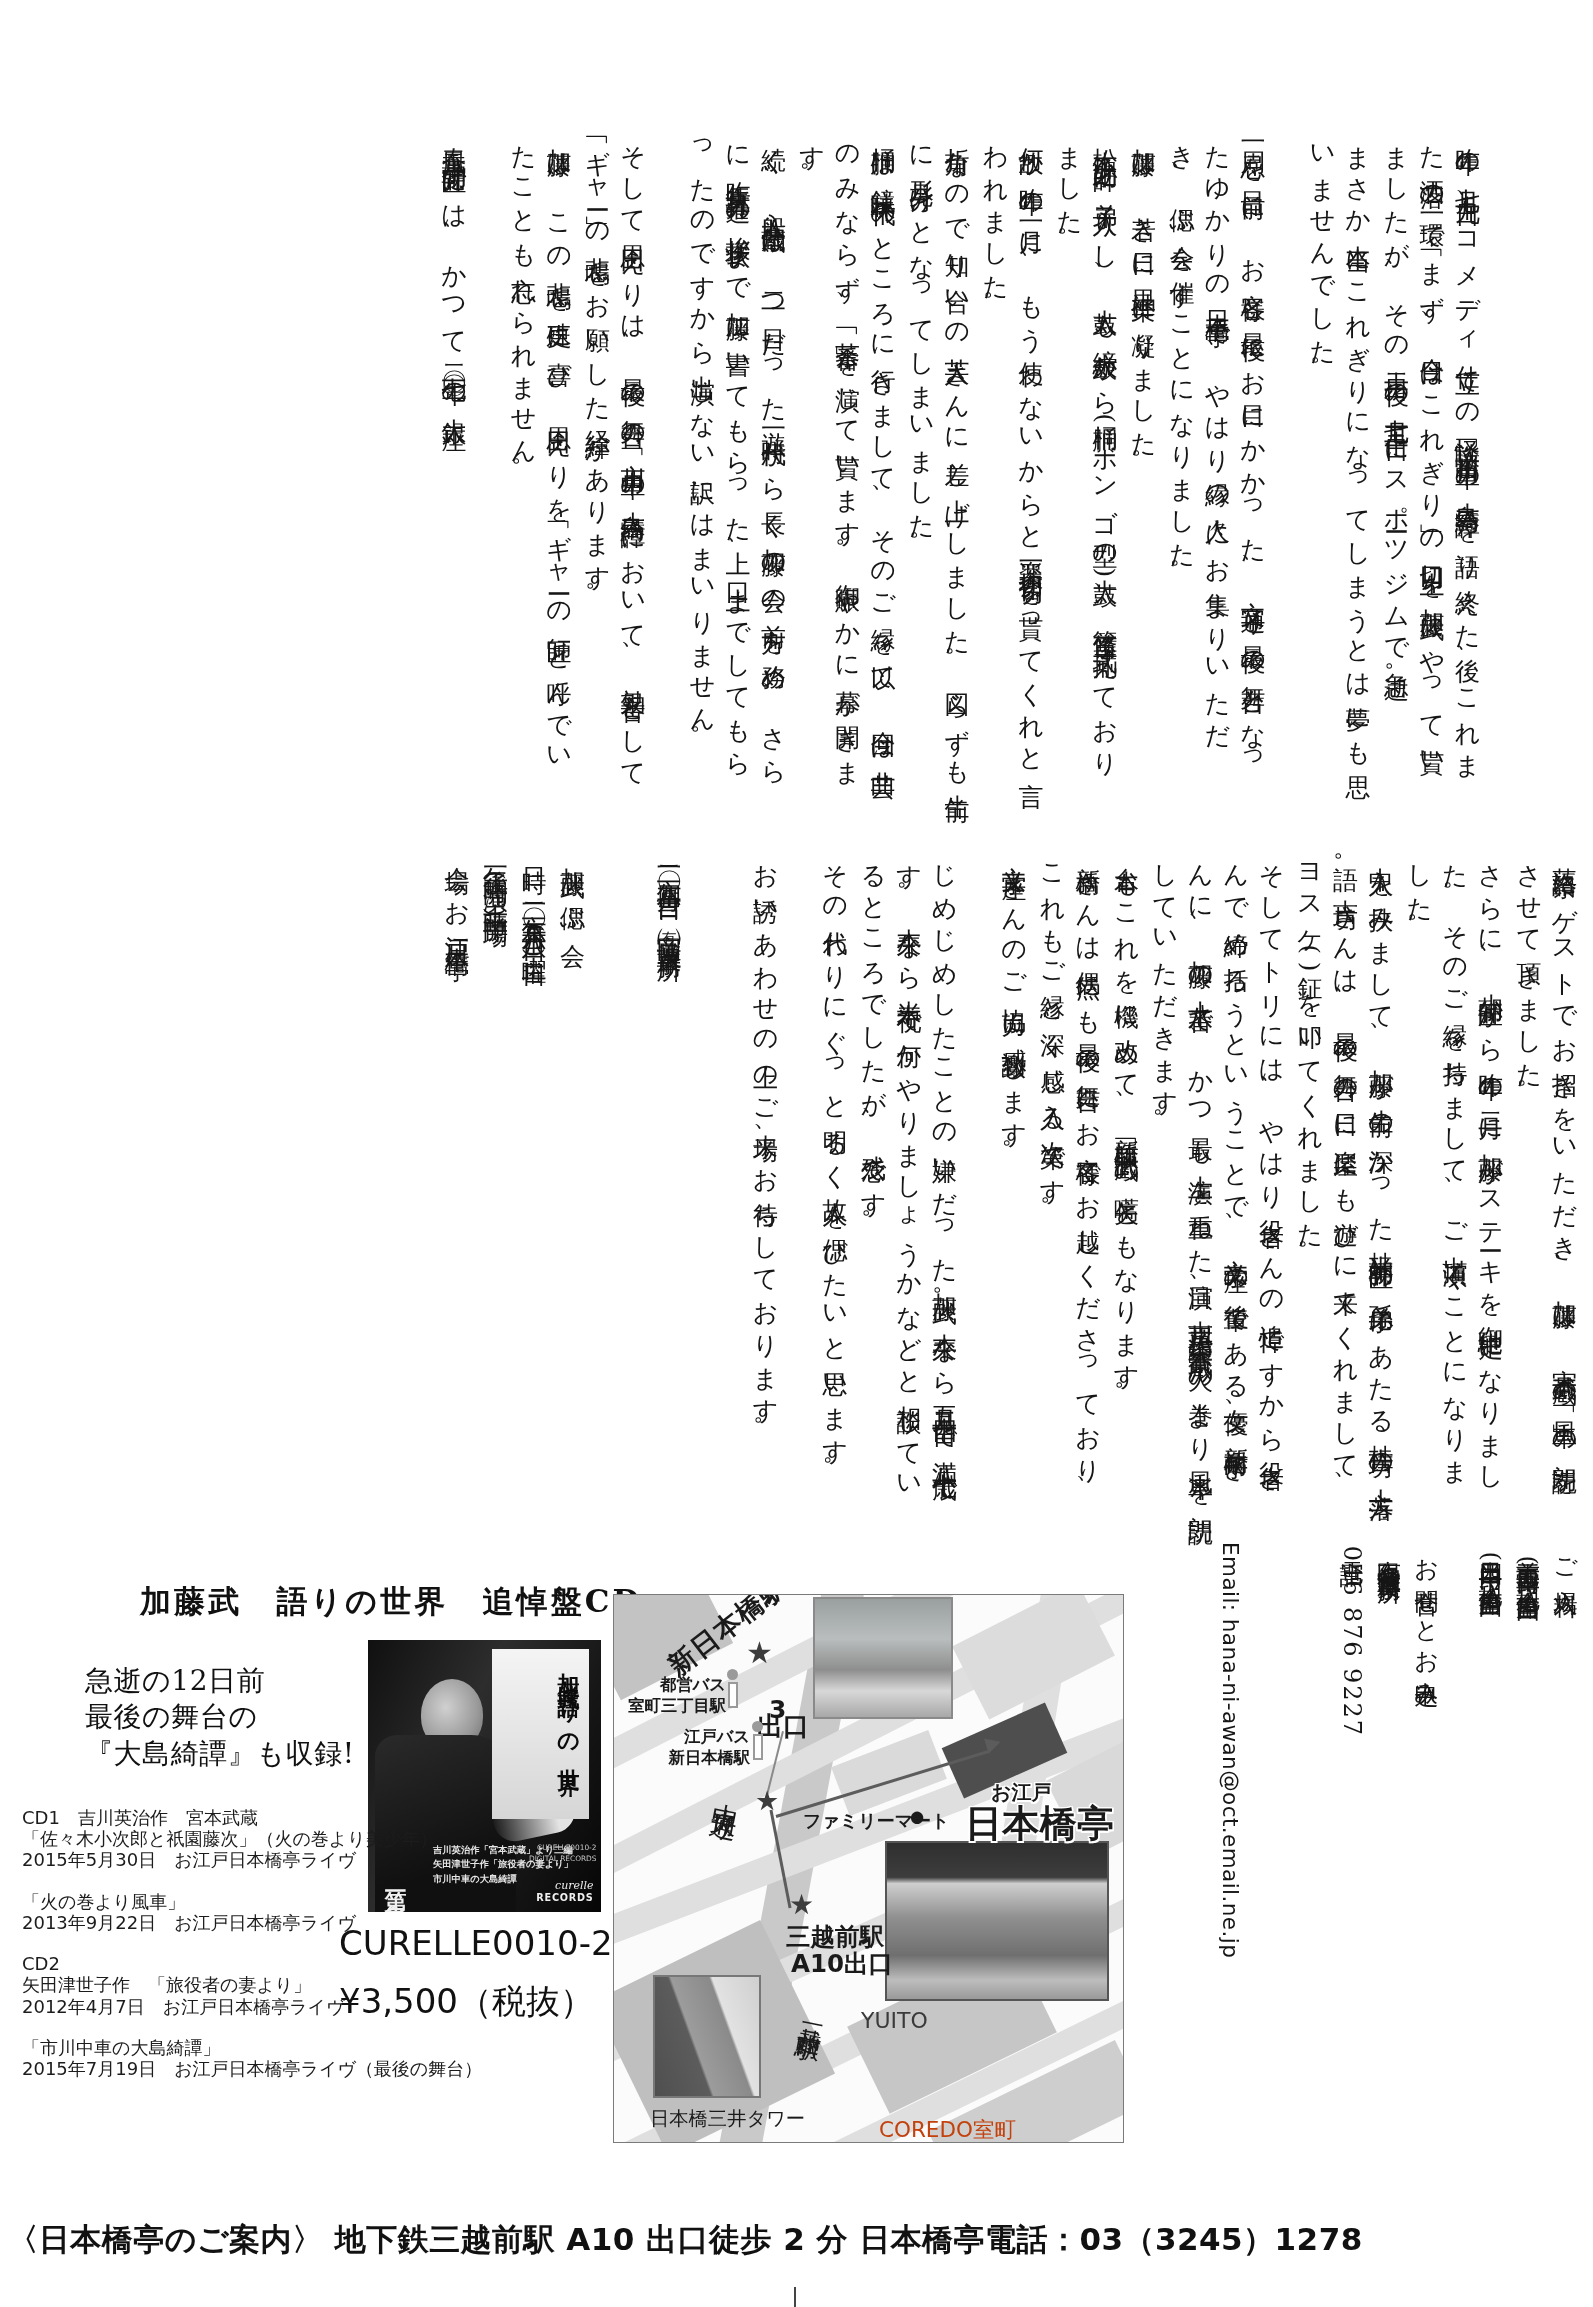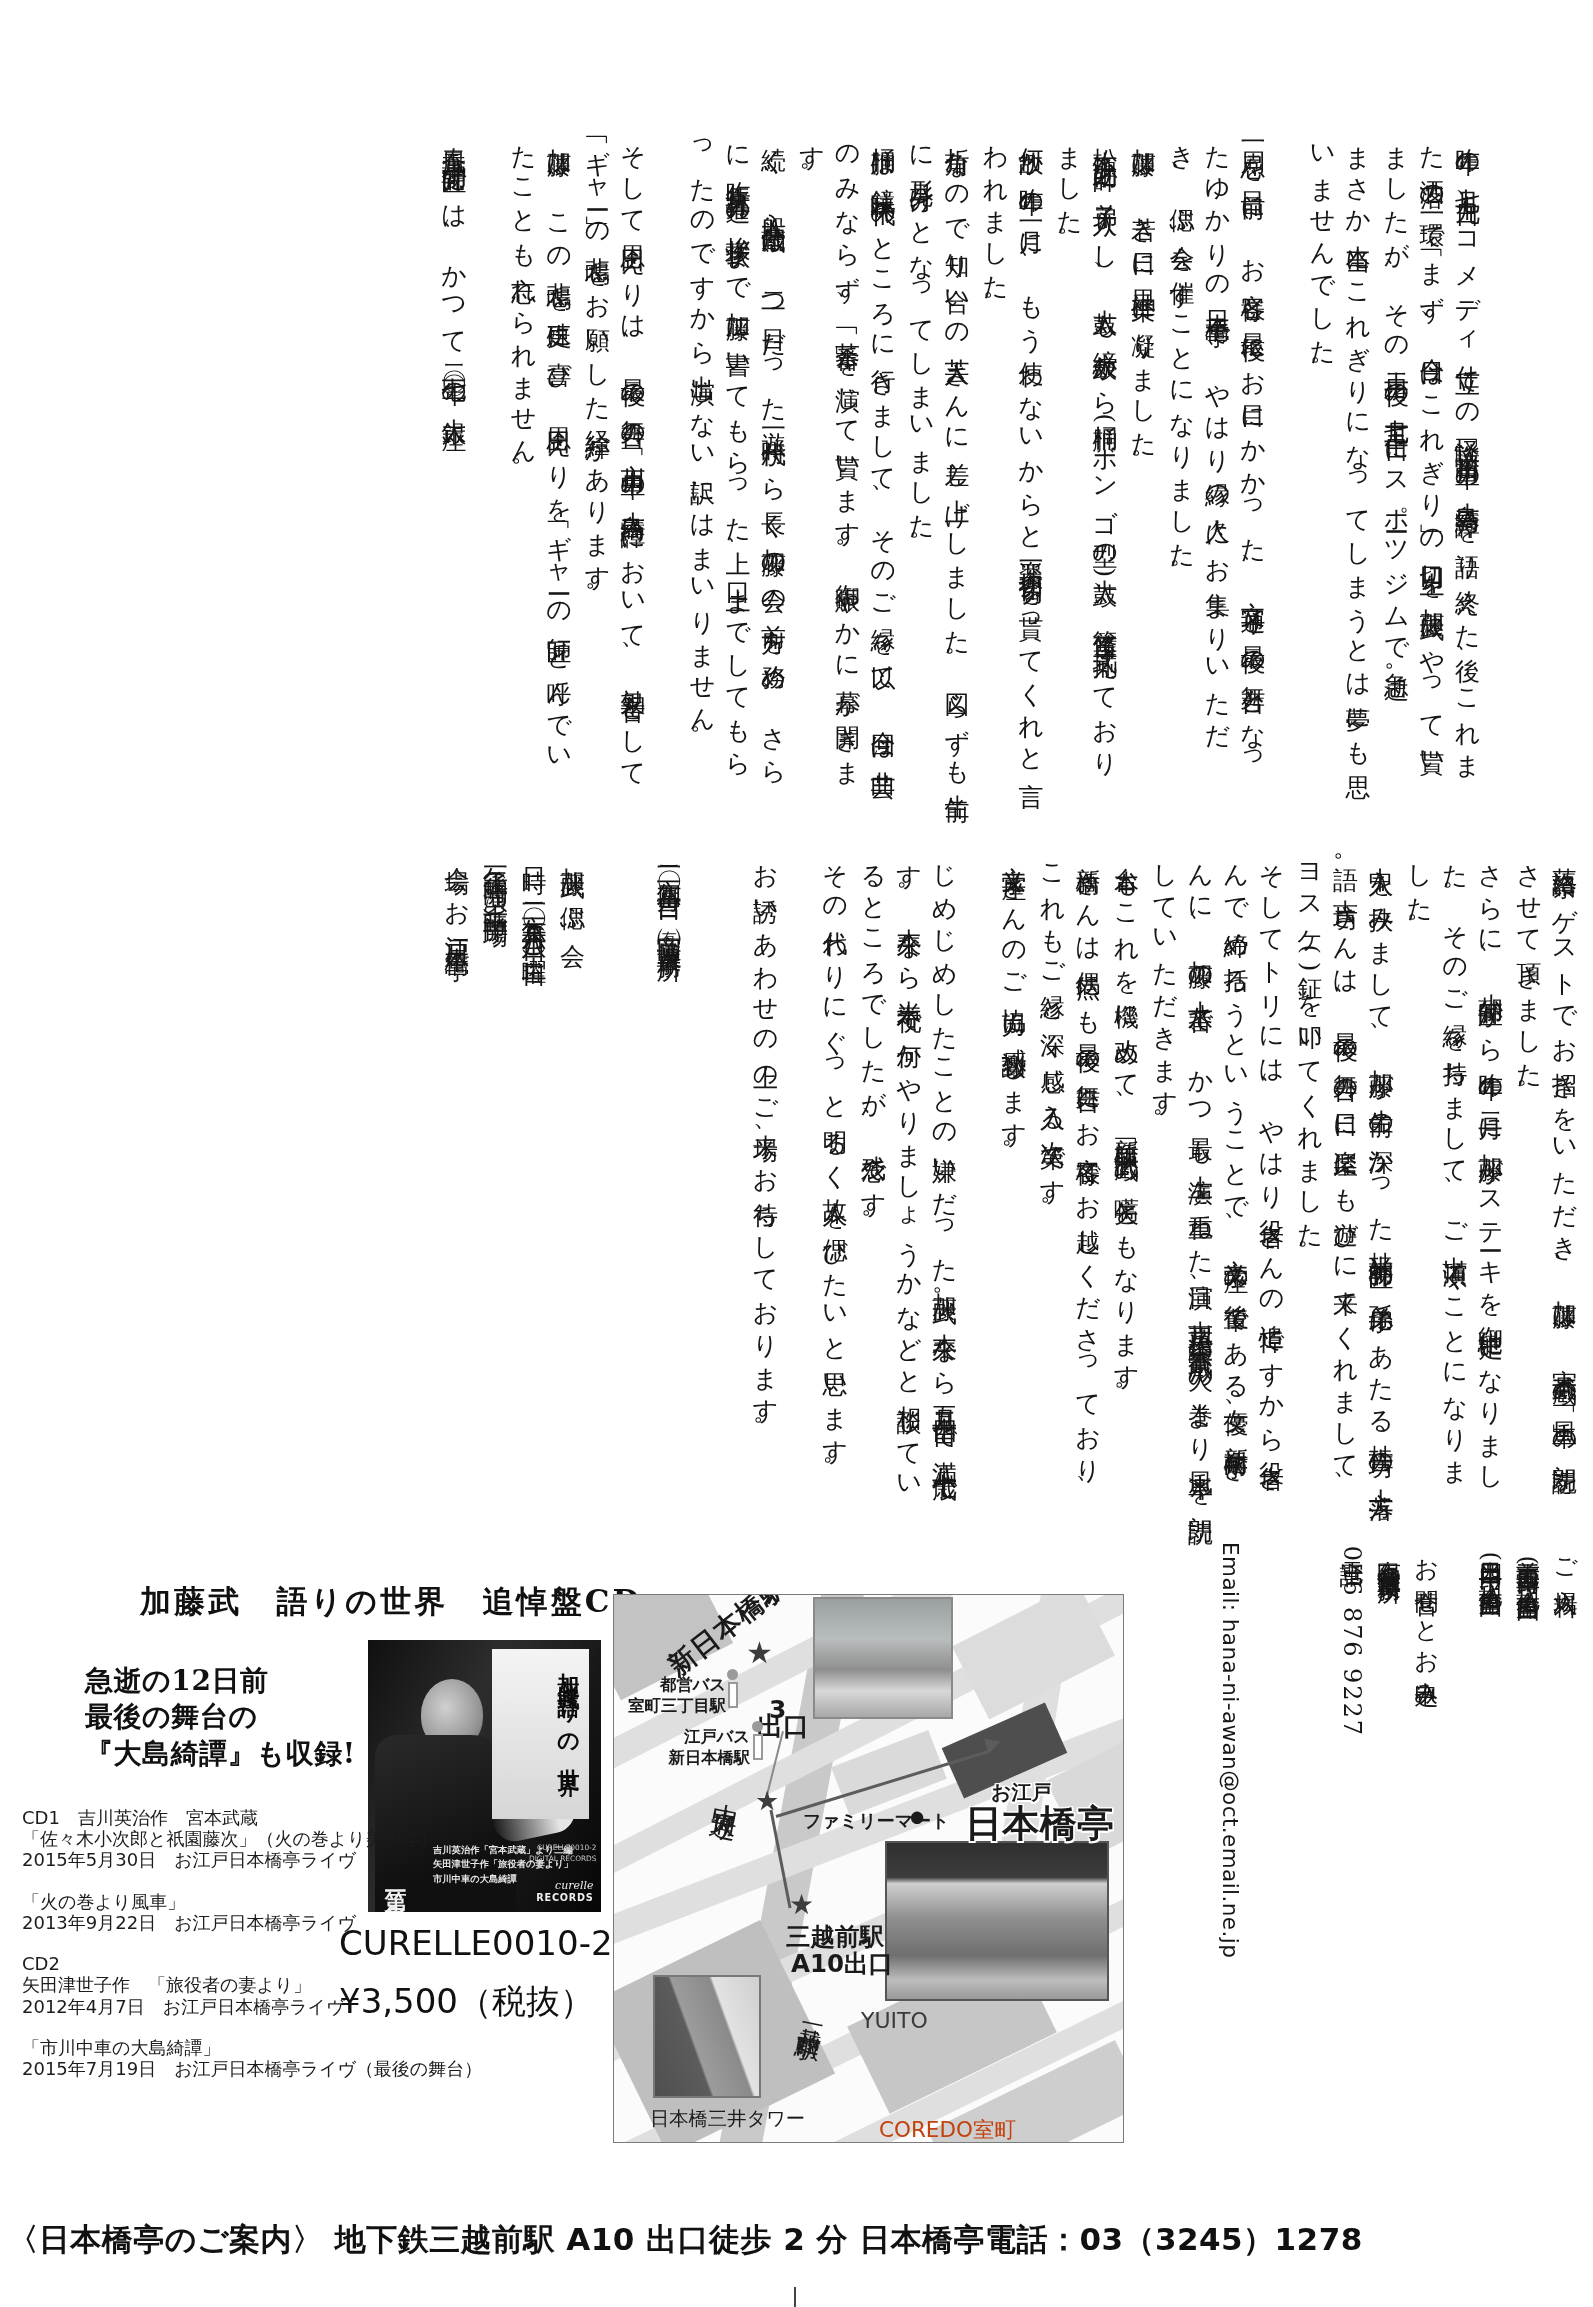--- a/index.html
+++ b/index.html
@@ -20,21 +20,21 @@
              writing-mode:vertical-rl;text-orientation:mixed;
              font-size:24px;line-height:1.5;letter-spacing:0.08em;color:#161616;}
   #admission p{margin:0 1.5px 0 0;padding:0;}
   #admission p.adm-gap{margin-right:28px;}
   #admission p.adm-email{margin-right:88px;font-family:"DejaVu Sans","Liberation Sans",sans-serif;
                          font-size:21.5px;letter-spacing:0.02em;}
 
   
   #cd-title{position:absolute;left:140px;top:1581px;font-size:31px;font-weight:bold;
             letter-spacing:0.10em;color:#111;}
-  #cd-highlight{position:absolute;left:85px;top:1663px;font-size:28px;font-weight:bold;
+  #cd-highlight{position:absolute;left:85px;top:1663px;font-size:28px;font-weight:normal;
                 line-height:1.30;letter-spacing:0.02em;color:#111;}
   #cd-tracks{position:absolute;left:22px;top:1807px;width:669px;
              font-family:"DejaVu Sans","Liberation Sans",sans-serif;
              font-size:18px;line-height:1.18;color:#1c1c1c;}
   .track-group{margin:0 0 20px 0;}
   .track-group div{white-space:nowrap;}
   #cd-catalog{position:absolute;left:339px;top:1923px;font-family:"DejaVu Sans","Liberation Sans",sans-serif;
               font-size:34px;color:#111;}
   #cd-price{position:absolute;left:339px;top:1979px;font-family:"DejaVu Sans","Liberation Sans",sans-serif;
             font-size:34px;color:#111;}

